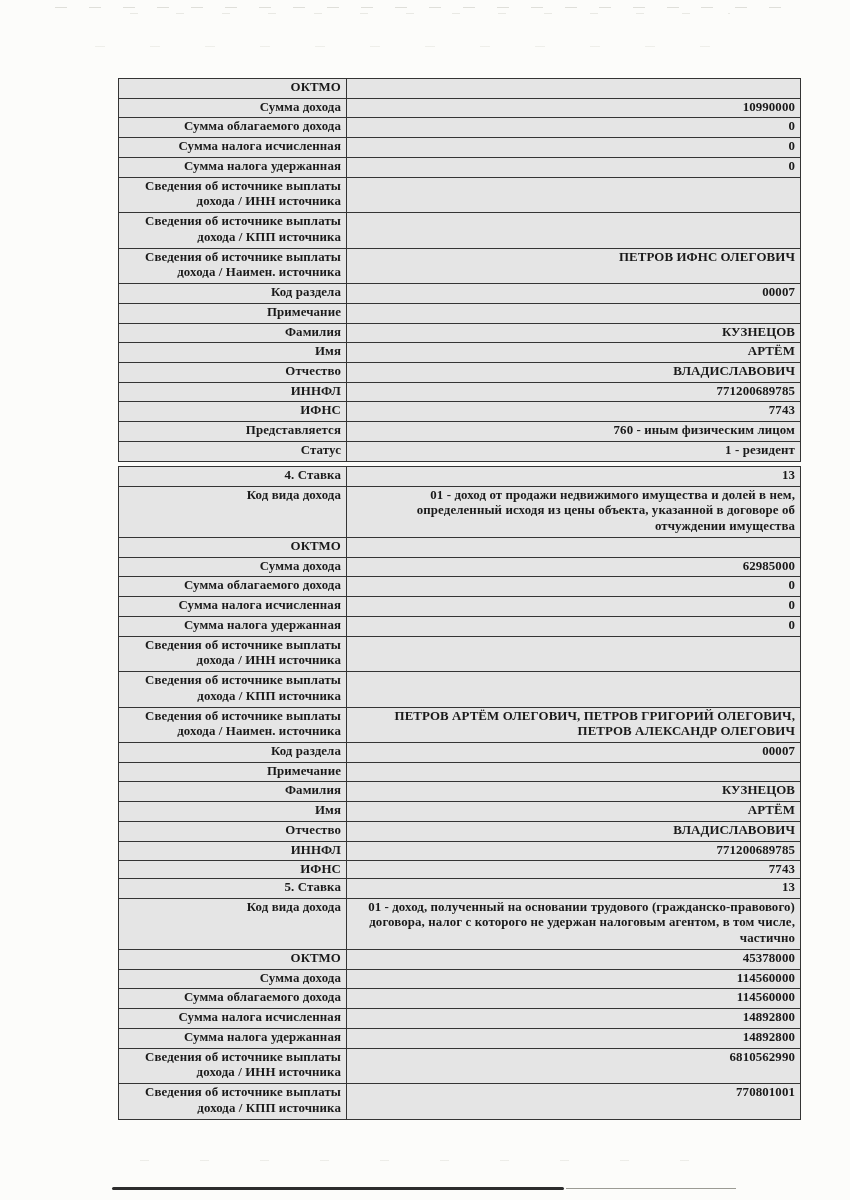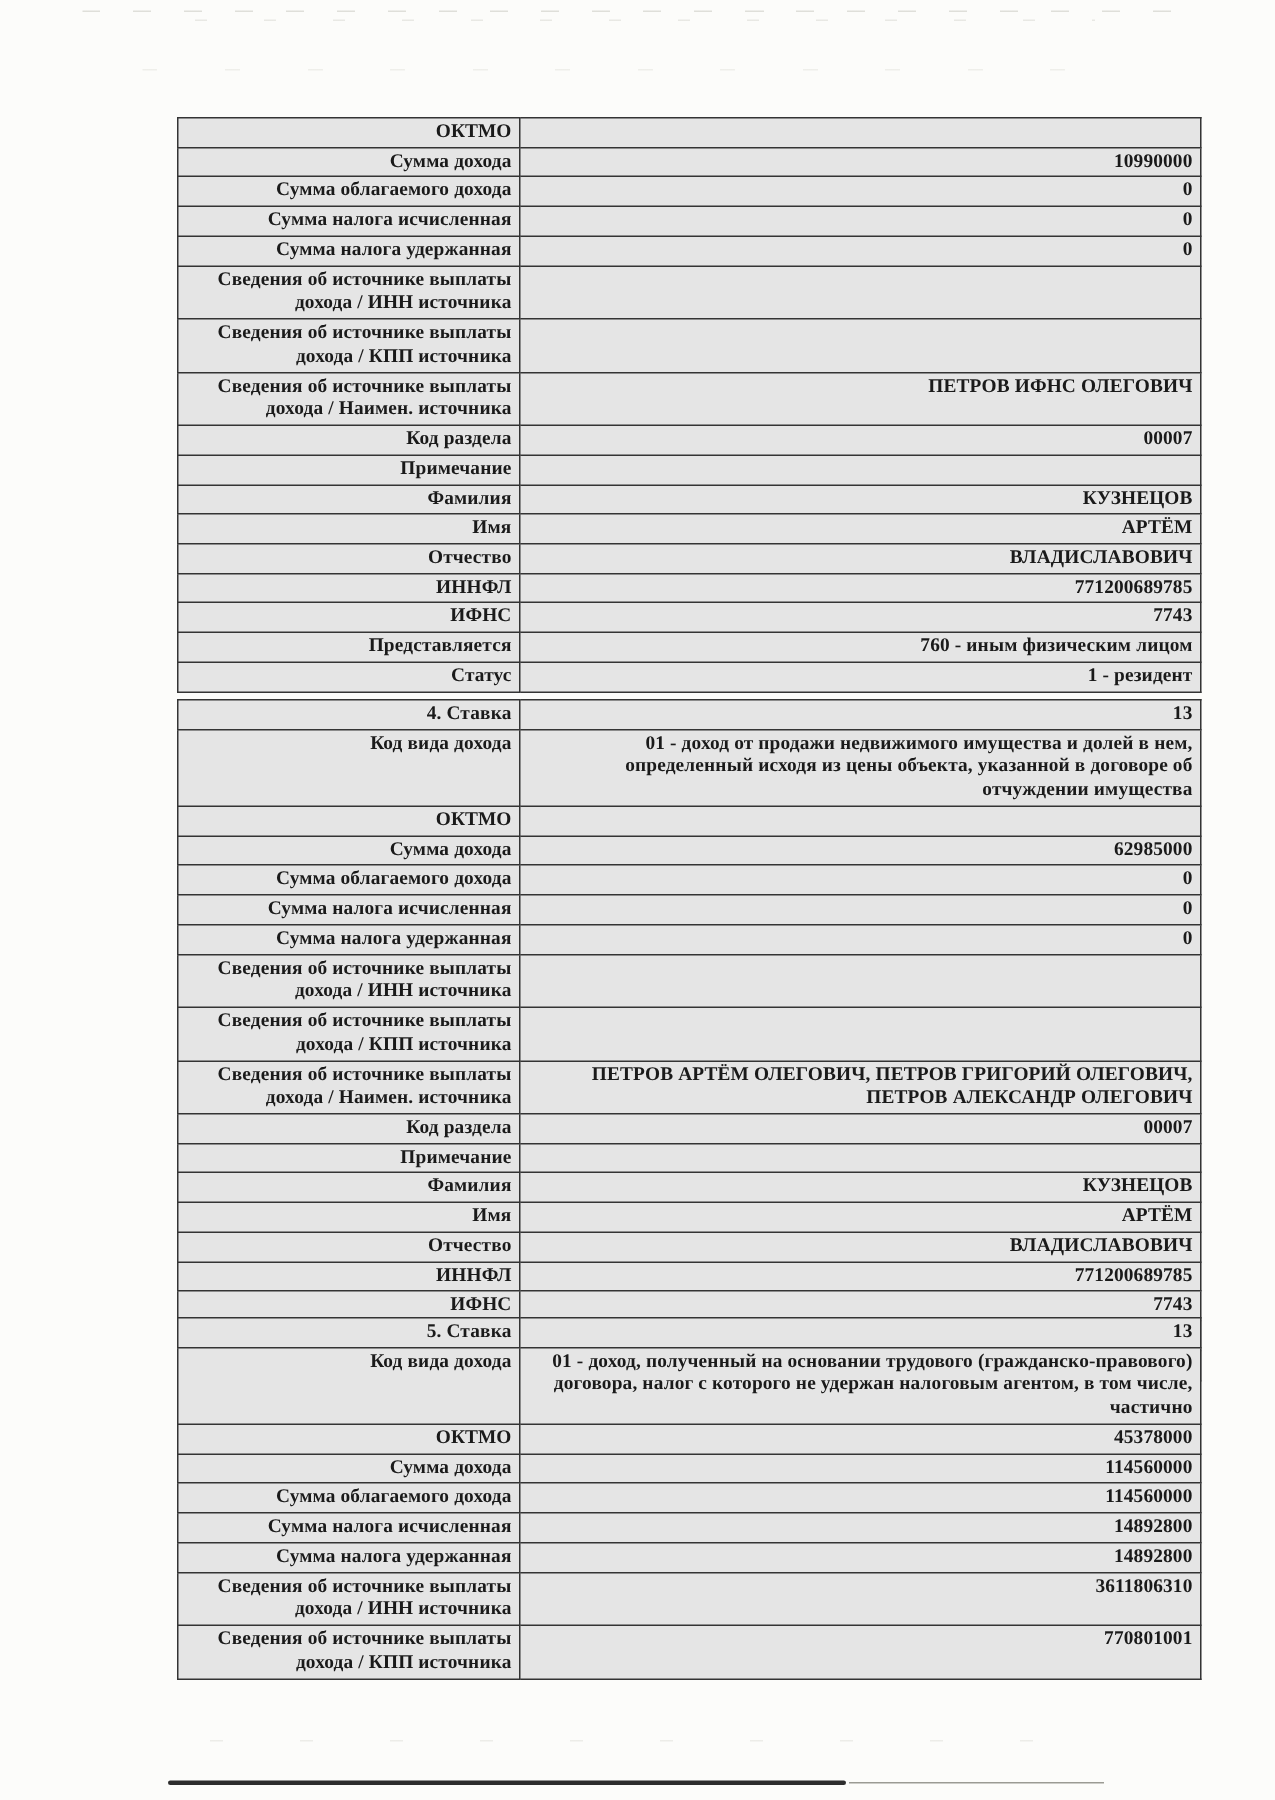--- a/index.html
+++ b/index.html
@@ -241,21 +241,21 @@
         <tr>
           <td class="label-cell">Сумма налога исчисленная</td>
           <td class="value-cell">14892800</td>
         </tr>
         <tr>
           <td class="label-cell">Сумма налога удержанная</td>
           <td class="value-cell">14892800</td>
         </tr>
         <tr>
           <td class="label-cell">Сведения об источнике выплаты дохода / ИНН источника</td>
-          <td class="value-cell">3611806310</td>
+          <td class="value-cell">6810562990</td>
         </tr>
         <tr>
           <td class="label-cell">Сведения об источнике выплаты дохода / КПП источника</td>
           <td class="value-cell">770801001</td>
         </tr>
       </tbody>
     </table>
 
   <div class="artifact bottom-line"></div>
   <div class="artifact bottom-line2"></div>

